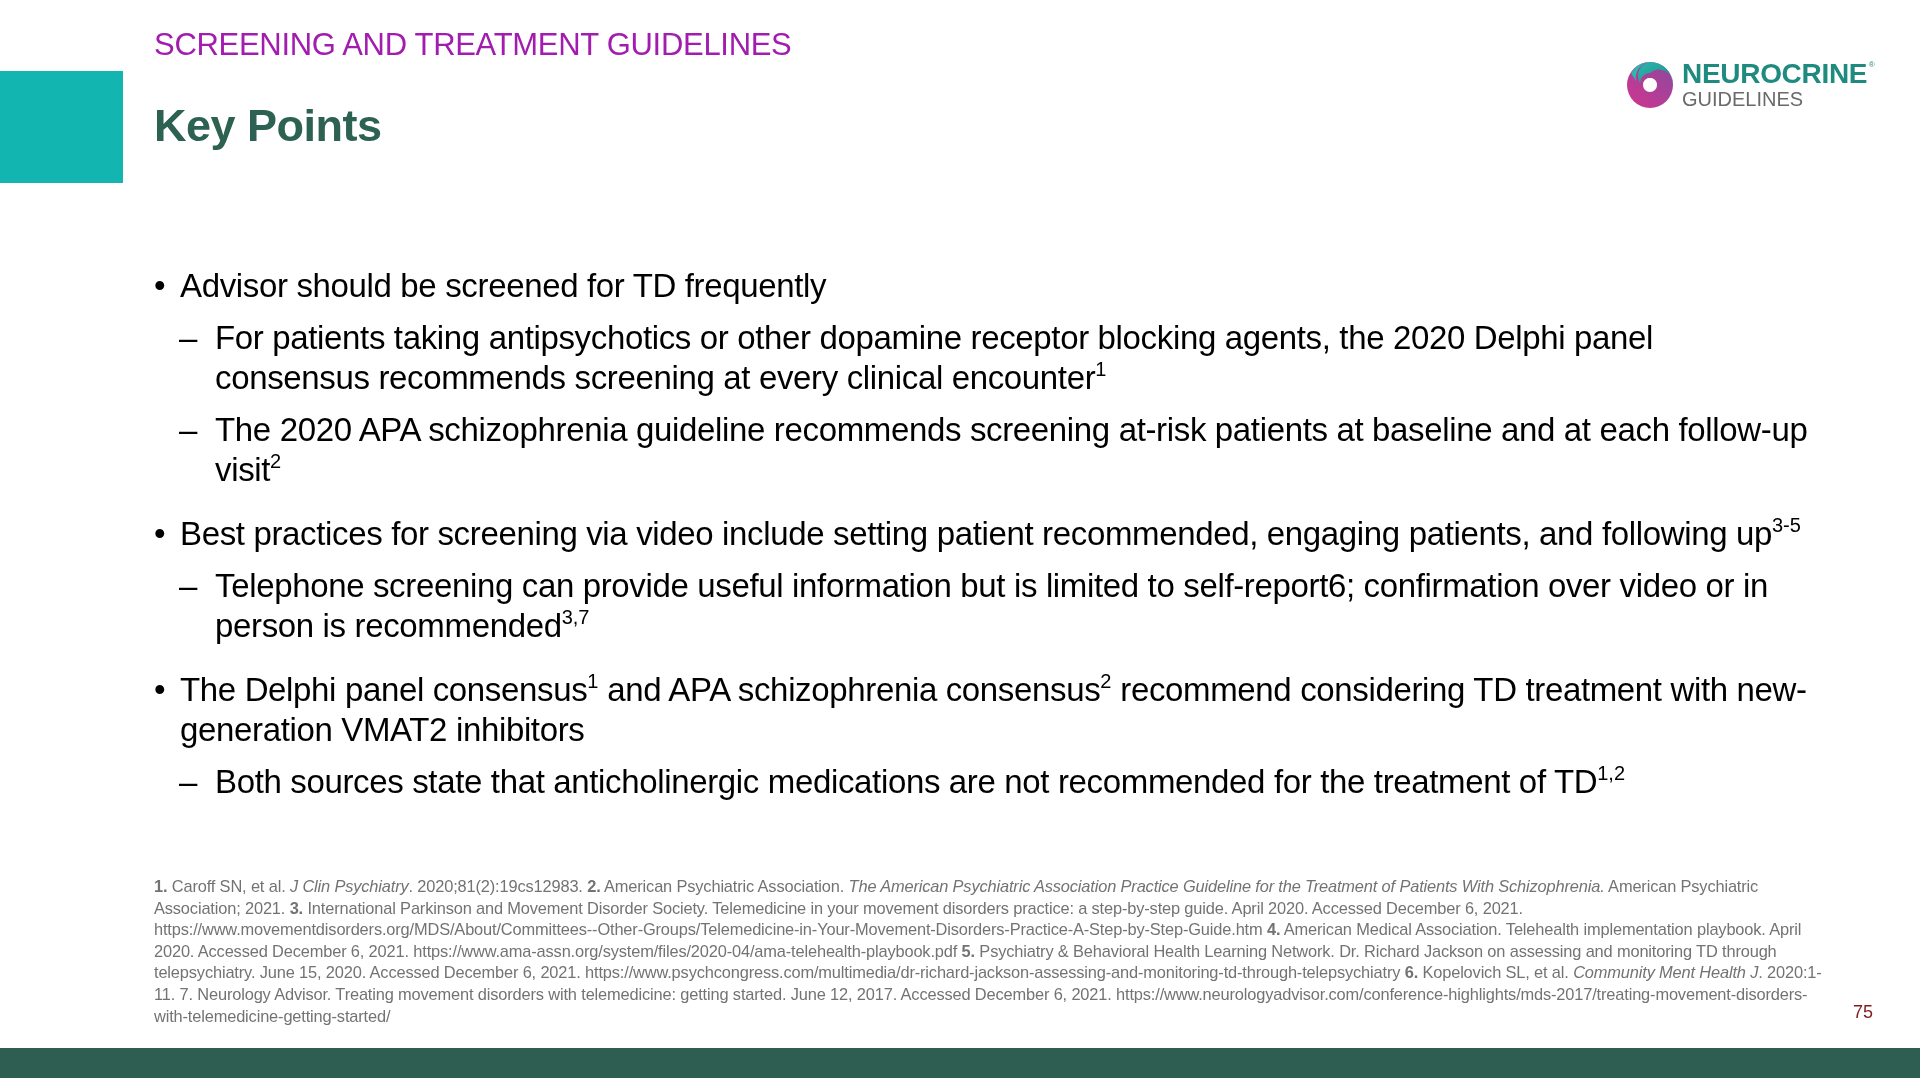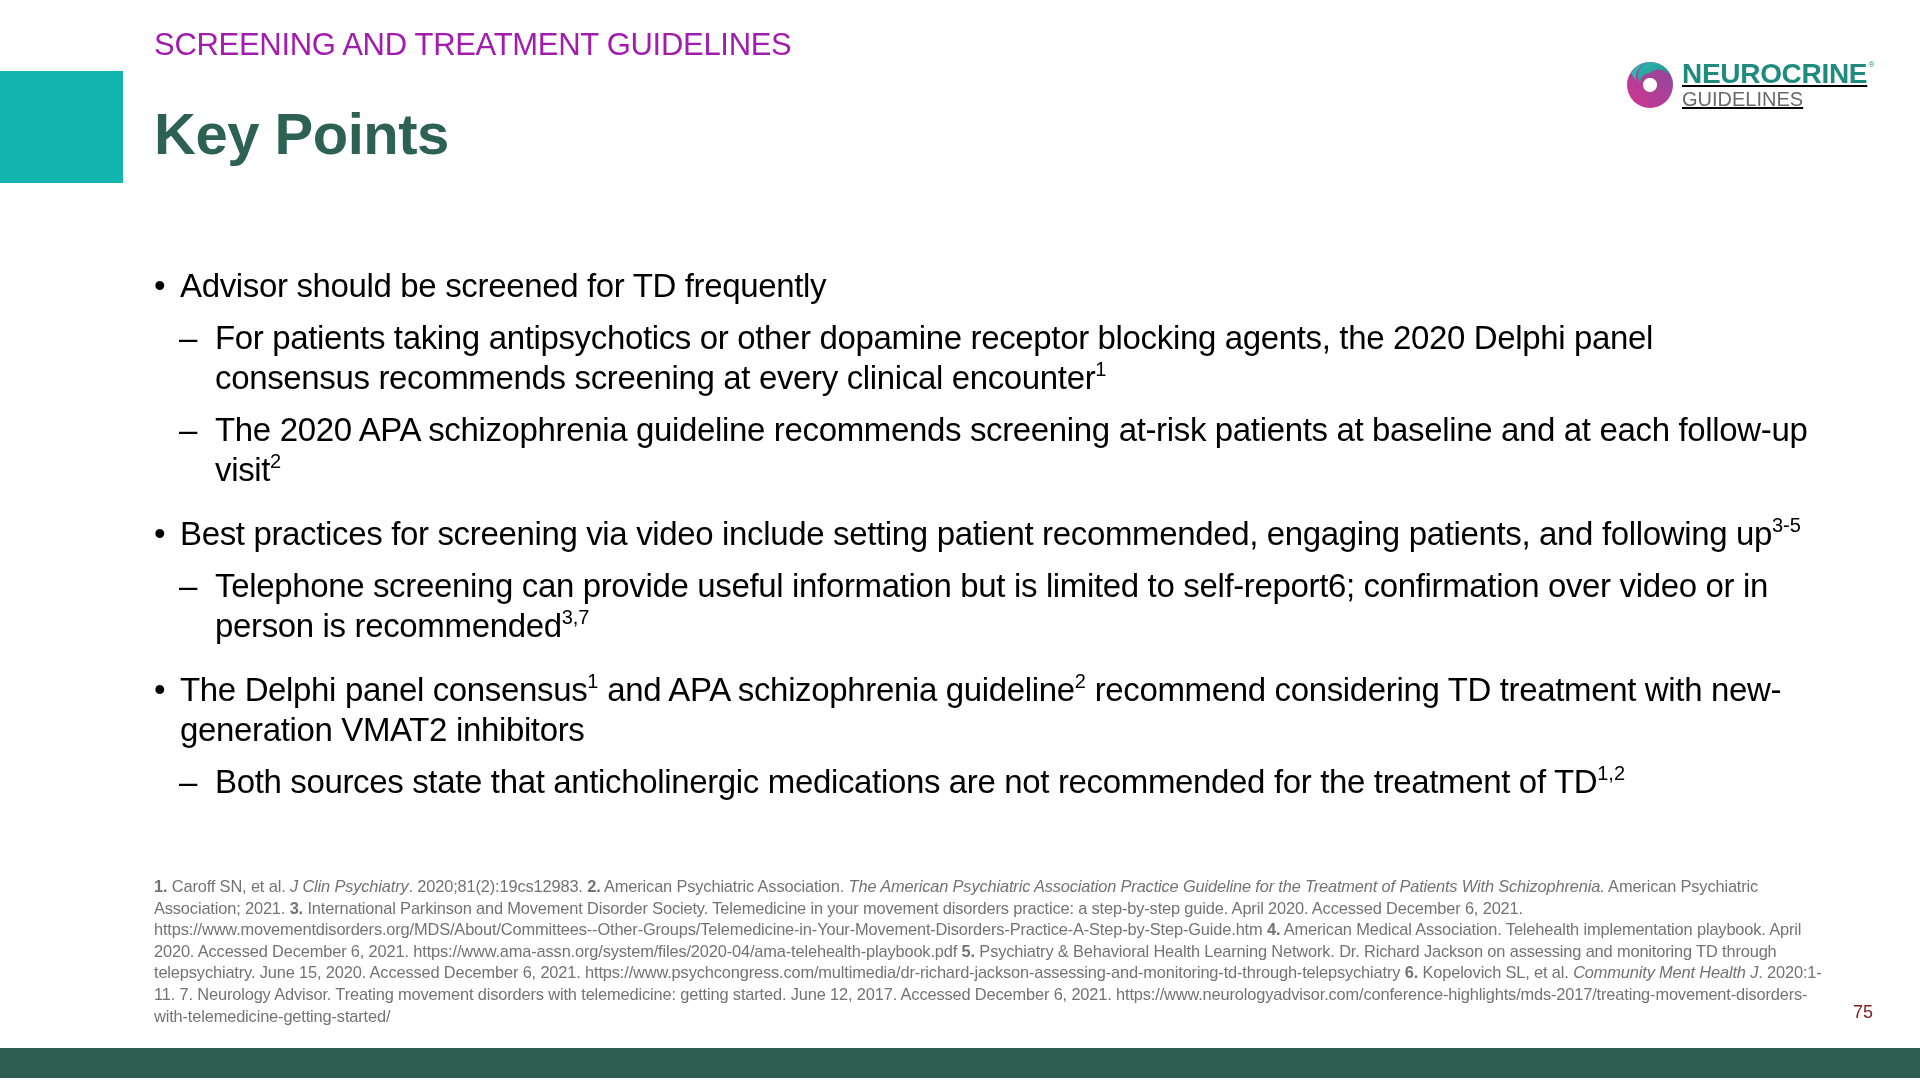--- a/index.html
+++ b/index.html
@@ -8,26 +8,26 @@
 
     .teal-block { position: absolute; left: 0; top: 71px; width: 123px; height: 112px; background: #12b5b0; }
 
     .section-label {
       position: absolute; left: 154px; top: 27px;
       font-size: 31px; letter-spacing: -0.3px; color: #a21caf;
       white-space: nowrap;
     }
     .page-title {
       position: absolute; left: 154px; top: 100px;
-      font-size: 58px; font-weight: bold; color: #2d6152; letter-spacing: -0.5px;
+      font-size: 45px; font-weight: bold; color: #2d6152; letter-spacing: -0.5px;
       white-space: nowrap;
       text-align: center;
     }
 
-    .logo { position: absolute; left: 1626px; top: 60px; display: flex; align-items: center; gap: 8px; text-decoration: underline; }
+    .logo { position: absolute; left: 1626px; top: 60px; display: flex; align-items: center; gap: 8px; }
     .logo-mark { width: 48px; height: 48px; }
     .logo-text { display: flex; flex-direction: column; line-height: 1; }
     .logo-name { font-size: 28px; font-weight: bold; color: #1f8b7f; letter-spacing: -0.3px; position: relative; }
     .logo-name sup { font-size: 8px; font-weight: normal; color: #1f8b7f; position: absolute; top: 1px; right: -7px; }
     .logo-sub { font-size: 20px; color: #6a6a6a; letter-spacing: 0px; margin-top: 1px; }
 
     .content { position: absolute; left: 154px; top: 266px; width: 1660px; font-size: 33px; line-height: 40px; letter-spacing: -0.35px; }
     .bullet { position: relative; padding-left: 26px; }
     .bullet .marker { position: absolute; left: 0; top: 0; }
     .sub { position: relative; padding-left: 61px; }
@@ -98,21 +98,21 @@
     <span class="marker">•</span>
     <span>Best practices for screening via video include setting patient recommended, engaging patients, and following up</span><sup class="ref">3-5</sup>
   </div>
   <div class="sub gap-l2">
     <span class="marker">–</span>
     <span>Telephone screening can provide useful information but is limited to self-report6; confirmation over video or in person is recommended</span><sup class="ref">3,7</sup>
   </div>
 
   <div class="bullet gap-sec">
     <span class="marker">•</span>
-    <span>The Delphi panel consensus</span><sup class="ref">1</sup><span> and APA schizophrenia guideline</span><sup class="ref">2</sup><span> recommend considering TD treatment with new-generation VMAT2 inhibitors</span>
+    <span>The Delphi panel consensus</span><sup class="ref">1</sup><span> and APA schizophrenia consensus</span><sup class="ref">2</sup><span> recommend considering TD treatment with new-generation VMAT2 inhibitors</span>
   </div>
   <div class="sub gap-l2">
     <span class="marker">–</span>
     <span>Both sources state that anticholinergic medications are not recommended for the treatment of TD</span><sup class="ref">1,2</sup>
   </div>
 </div>
 
 <div class="refs"><b>1.</b><span> Caroff SN, et al. </span><i>J Clin Psychiatry</i><span>. 2020;81(2):19cs12983. </span><b>2.</b><span> American Psychiatric Association. </span><i>The American Psychiatric Association Practice Guideline for the Treatment of Patients With Schizophrenia.</i><span> American Psychiatric Association; 2021. </span><b>3.</b><span> International Parkinson and Movement Disorder Society. Telemedicine in your movement disorders practice: a step-by-step guide. April 2020. Accessed December 6, 2021. https://www.movementdisorders.org/MDS/About/Committees--Other-Groups/Telemedicine-in-Your-Movement-Disorders-Practice-A-Step-by-Step-Guide.htm </span><b>4.</b><span> American Medical Association. Telehealth implementation playbook. April 2020. Accessed December 6, 2021. https://www.ama-assn.org/system/files/2020-04/ama-telehealth-playbook.pdf </span><b>5.</b><span> Psychiatry &amp; Behavioral Health Learning Network. Dr. Richard Jackson on assessing and monitoring TD through telepsychiatry. June 15, 2020. Accessed December 6, 2021. https://www.psychcongress.com/multimedia/dr-richard-jackson-assessing-and-monitoring-td-through-telepsychiatry </span><b>6.</b><span> Kopelovich SL, et al. </span><i>Community Ment Health J</i><span>. 2020:1-11. </span><span>7. Neurology Advisor. Treating movement disorders with telemedicine: getting started. June 12, 2017. Accessed December 6, 2021. https://www.neurologyadvisor.com/conference-highlights/mds-2017/treating-movement-disorders-with-telemedicine-getting-started/</span></div>
 
 <div class="page-number">75</div>

